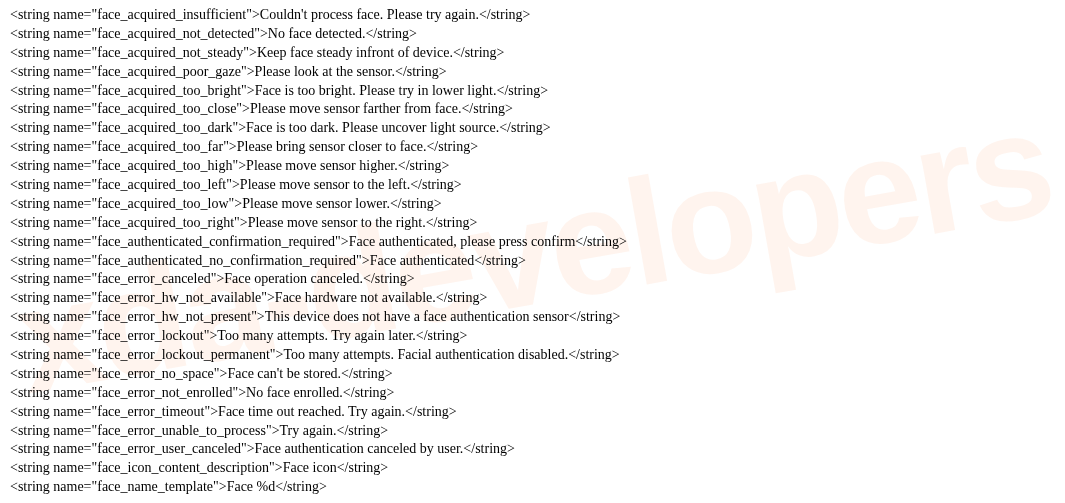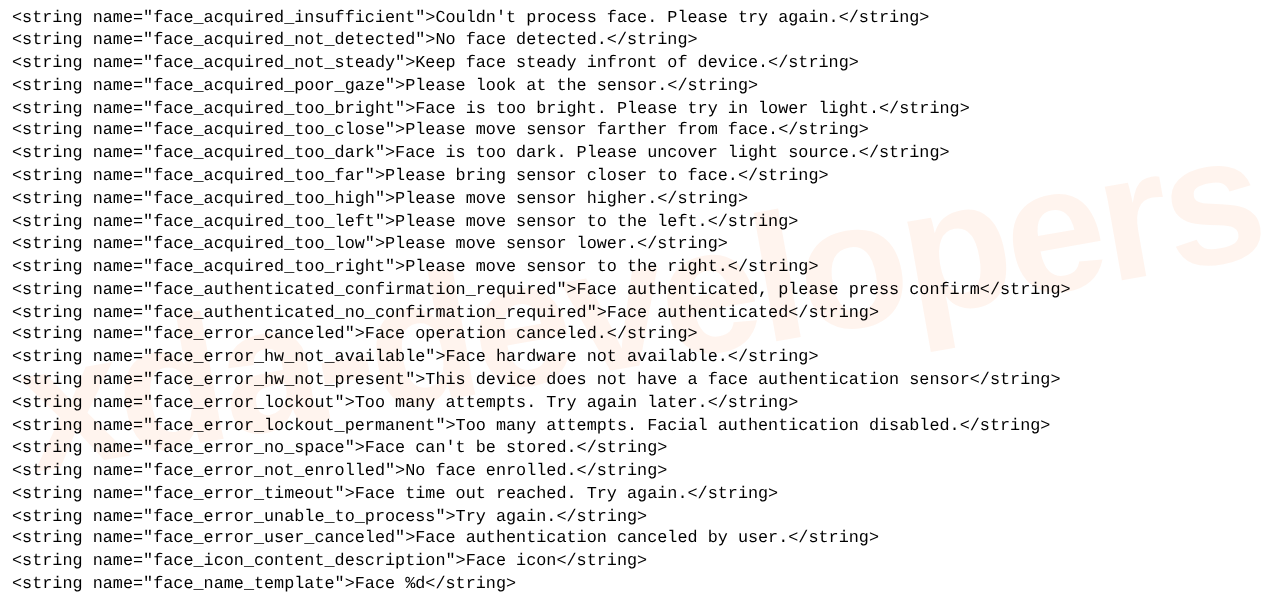--- a/index.html
+++ b/index.html
@@ -29,20 +29,21 @@
       font-size: 150px;
       font-weight: bold;
       color: rgba(255, 120, 40, 0.08);
       pointer-events: none;
       white-space: nowrap;
       letter-spacing: -4px;
     }
     .code-line {
       position: relative;
       z-index: 1;
+      font-family: Liberation Serif, serif;
     }
   </style>
 </head>
 <body>
 
 <div class="watermark">xda-developers</div>
 <div id="code">
     <div class="code-line">&lt;string name="face_acquired_insufficient"&gt;Couldn't process face. Please try again.&lt;/string&gt;</div>
     <div class="code-line">&lt;string name="face_acquired_not_detected"&gt;No face detected.&lt;/string&gt;</div>
     <div class="code-line">&lt;string name="face_acquired_not_steady"&gt;Keep face steady infront of device.&lt;/string&gt;</div>

